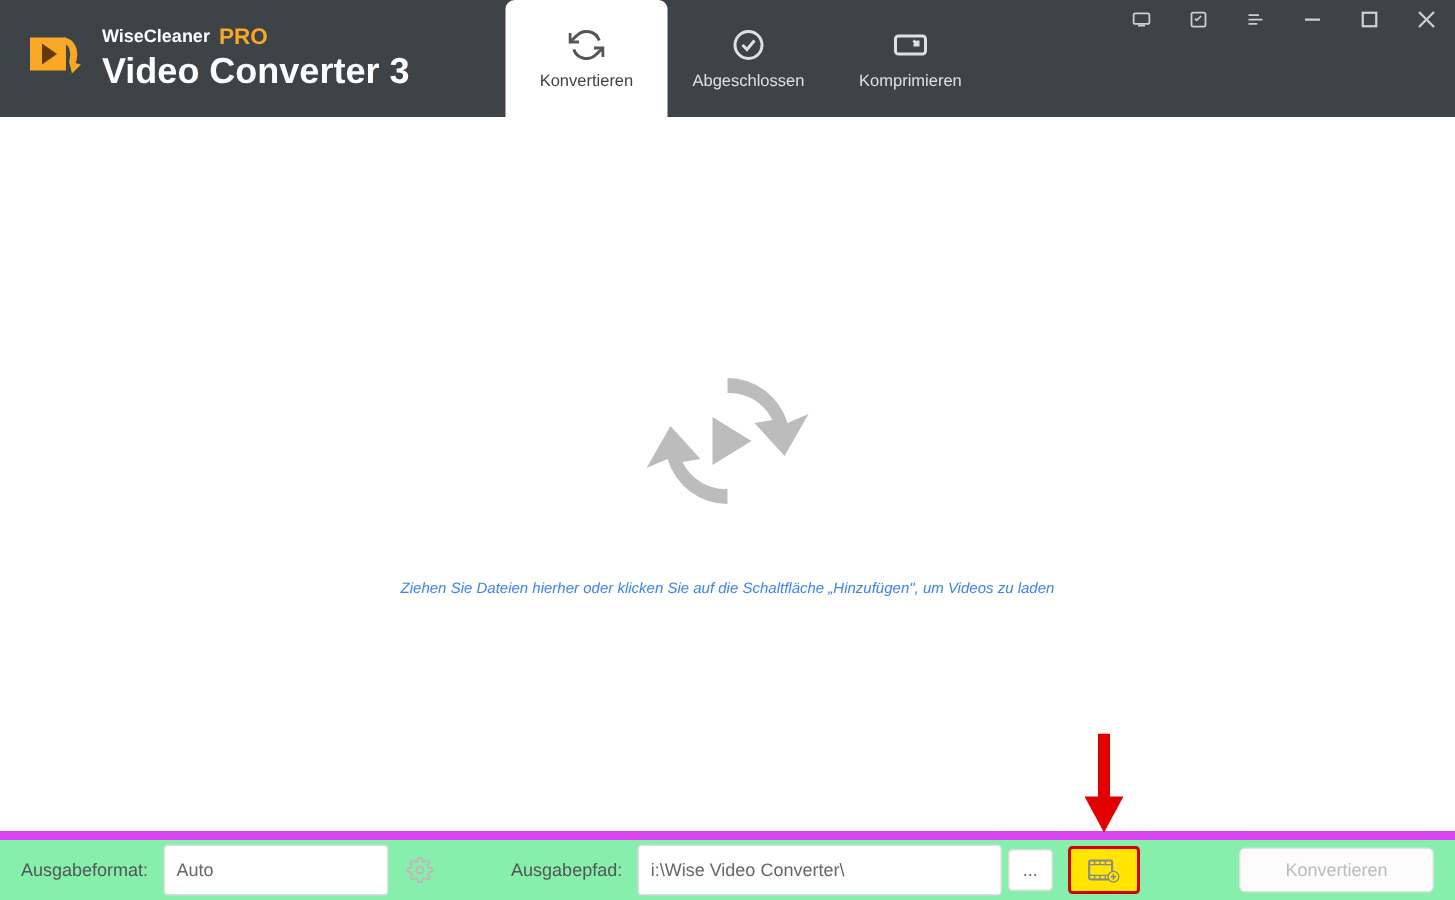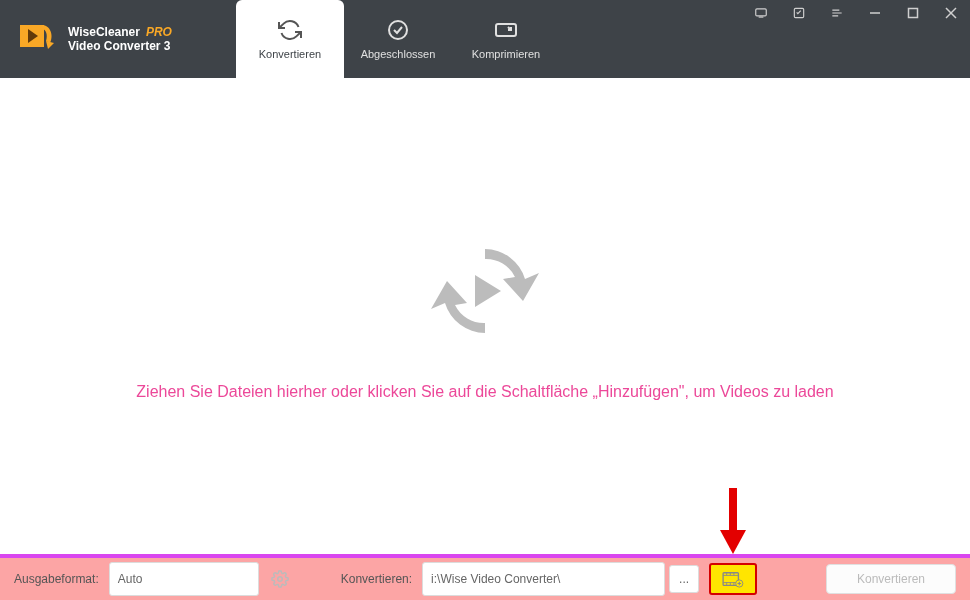--- a/index.html
+++ b/index.html
@@ -3,36 +3,36 @@
   <meta charset="utf-8">
   <style>
     * { box-sizing: border-box; margin: 0; padding: 0; }
     body { font-family: Arial, sans-serif; background: #fff; width: 970px; height: 600px; overflow: hidden; display: flex; flex-direction: column; }
     
     .header { height: 78px; background: #3e4348; color: #fff; display: flex; align-items: stretch; position: relative; }
     .logo-area { display: flex; align-items: center; padding: 0 14px; gap: 10px; }
     .logo-icon { width: 44px; height: 44px; display: flex; align-items: center; justify-content: center; }
     .logo-text { display: flex; flex-direction: column; line-height: 1.2; }
     .brand-line { font-size: 12px; font-weight: bold; display: flex; align-items: center; gap: 6px; }
-    .pro-badge { color: #f9a826; font-style: italic; font-size: 12px; }
-    .product-line { font-size: 12px; font-weight: bold; }
+    .pro-badge { color: #f9a826; font-size: 15px; }
+    .product-line { font-size: 24px; font-weight: bold; }
     
     .tabs { display: flex; align-items: flex-end; margin-left: 50px; gap: 0; height: 100%; }
     .tab { width: 108px; height: 78px; display: flex; flex-direction: column; align-items: center; justify-content: center; gap: 6px; font-size: 11px; color: #e0e0e0; cursor: pointer; }
     .tab.active { background: #fff; color: #3e4348; border-radius: 6px 6px 0 0; }
     .tab-icon { width: 24px; height: 24px; display: flex; align-items: center; justify-content: center; }
     
     .window-controls { position: absolute; top: 0; right: 0; display: flex; gap: 0; }
     .winbtn { width: 38px; height: 26px; display: flex; align-items: center; justify-content: center; cursor: pointer; color: #cfcfcf; }
     
     .main { flex: 1; background: #fff; display: flex; flex-direction: column; align-items: center; justify-content: center; }
     .refresh-icon { color: #bcbcbc; }
-    .dz-text { margin-top: 28px; font-size: 16px; color: #ec4899; }
+    .dz-text { margin-top: 28px; font-size: 10px; color: #3b82f6; font-style: italic; }
     
-    .bottom { height: 46px; background: #fca5a5; border-top: 4px solid #d946ef; display: flex; align-items: center; padding: 0 14px; gap: 10px; font-size: 12px; color: #555; }
+    .bottom { height: 46px; background: #86efac; border-top: 6px solid #d946ef; display: flex; align-items: center; padding: 0 14px; gap: 10px; font-size: 12px; color: #555; }
     .label { color: #555; }
     .field { height: 28px; background: #fff; border: 1px solid #dcdcdc; border-radius: 3px; padding: 16px 8px; display: flex; align-items: center; color: #666; }
     .format-field { width: 150px; }
     .gear-btn { width: 22px; height: 22px; display:flex; align-items:center; justify-content:center; color:#bbb; cursor:pointer; }
     .path-field { width: 243px; }
     .browse-btn { width: 30px; height: 28px; background:#fff; border:1px solid #dcdcdc; border-radius:3px; display:flex; align-items:center; justify-content:center; color:#666; cursor:pointer; margin-left:-6px; }
     
     .add-video-wrap { position: relative; }
     .add-video-btn { width: 48px; height: 32px; background: #ffe500; border: 2px solid #d40000; border-radius: 3px; display:flex; align-items:center; justify-content:center; color:#888; cursor:pointer; }
     .arrow-annot { position: absolute; left: 50%; transform: translateX(-50%); bottom: 38px; }
@@ -146,21 +146,21 @@
     </div>
   <div class="gear-btn">
     <svg width="18" height="18" viewBox="0 0 24 24" fill="none" stroke="currentColor" stroke-width="2">
         <circle cx="12" cy="12" r="3"></circle>
         <path d="M19.4 15a1.65 1.65 0 0 0 .33 1.82l.06.06a2 2 0 1 1-2.83 2.83l-.06-.06a1.65 1.65 0 0 0-1.82-.33 1.65 1.65 0 0 0-1 1.51V21a2 2 0 0 1-4 0v-.09a1.65 1.65 0 0 0-1-1.51 1.65 1.65 0 0 0-1.82.33l-.06.06a2 2 0 1 1-2.83-2.83l.06-.06a1.65 1.65 0 0 0 .33-1.82 1.65 1.65 0 0 0-1.51-1H3a2 2 0 0 1 0-4h.09a1.65 1.65 0 0 0 1.51-1 1.65 1.65 0 0 0-.33-1.82l-.06-.06a2 2 0 1 1 2.83-2.83l.06.06a1.65 1.65 0 0 0 1.82.33h0a1.65 1.65 0 0 0 1-1.51V3a2 2 0 0 1 4 0v.09a1.65 1.65 0 0 0 1 1.51h0a1.65 1.65 0 0 0 1.82-.33l.06-.06a2 2 0 1 1 2.83 2.83l-.06.06a1.65 1.65 0 0 0-.33 1.82v0a1.65 1.65 0 0 0 1.51 1H21a2 2 0 0 1 0 4h-.09a1.65 1.65 0 0 0-1.51 1z"></path>
       </svg>
   </div>
 
   <div style="width:30px"></div>
 
-  <span class="label">Konvertieren:</span>
+  <span class="label">Ausgabepfad:</span>
   <div class="field path-field">
       <span>i:\Wise Video Converter\</span>
     </div>
   <div class="browse-btn">
       <span>...</span>
     </div>
 
   <div class="add-video-wrap">
     <div class="arrow-annot">
       <svg width="26" height="66" viewBox="0 0 26 66">

